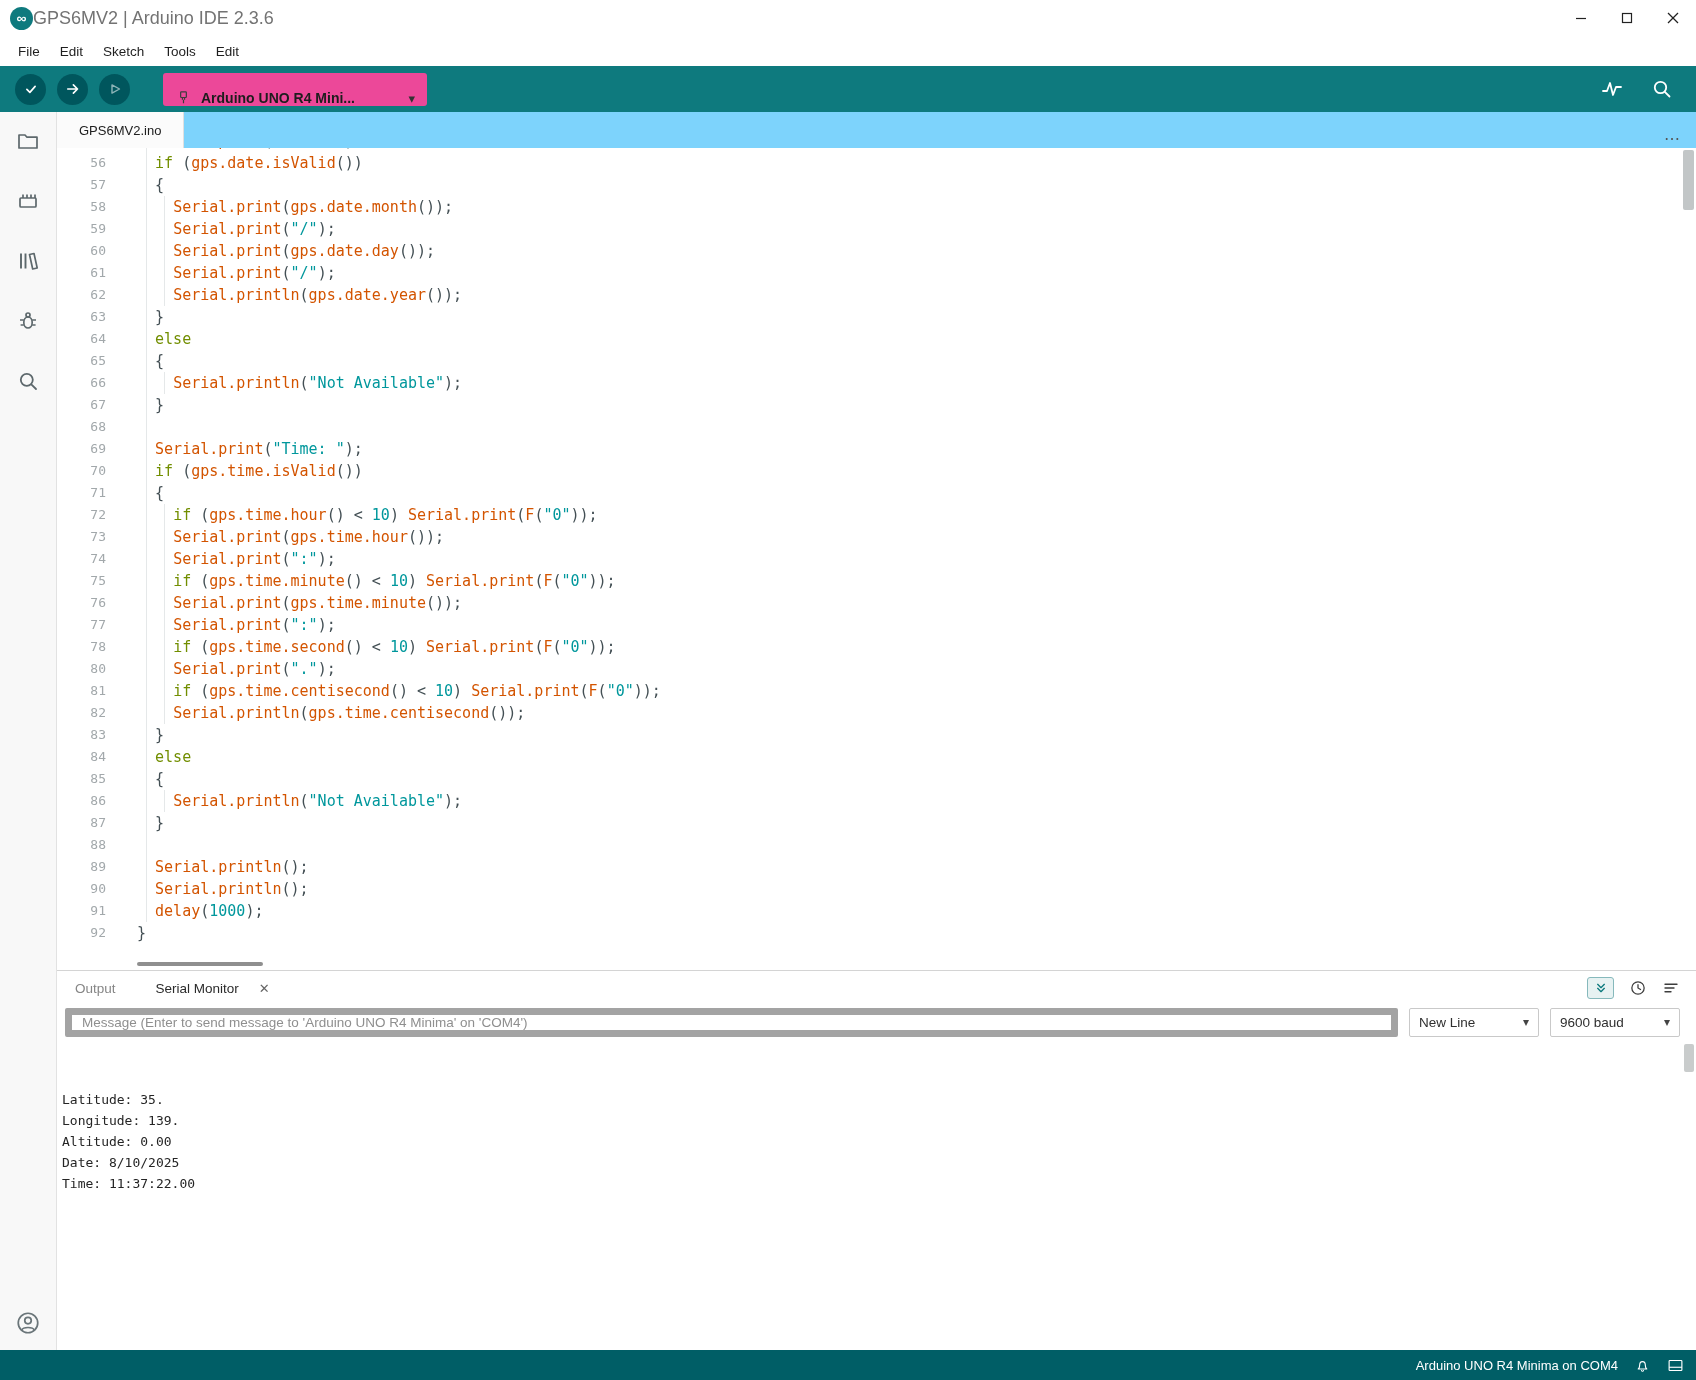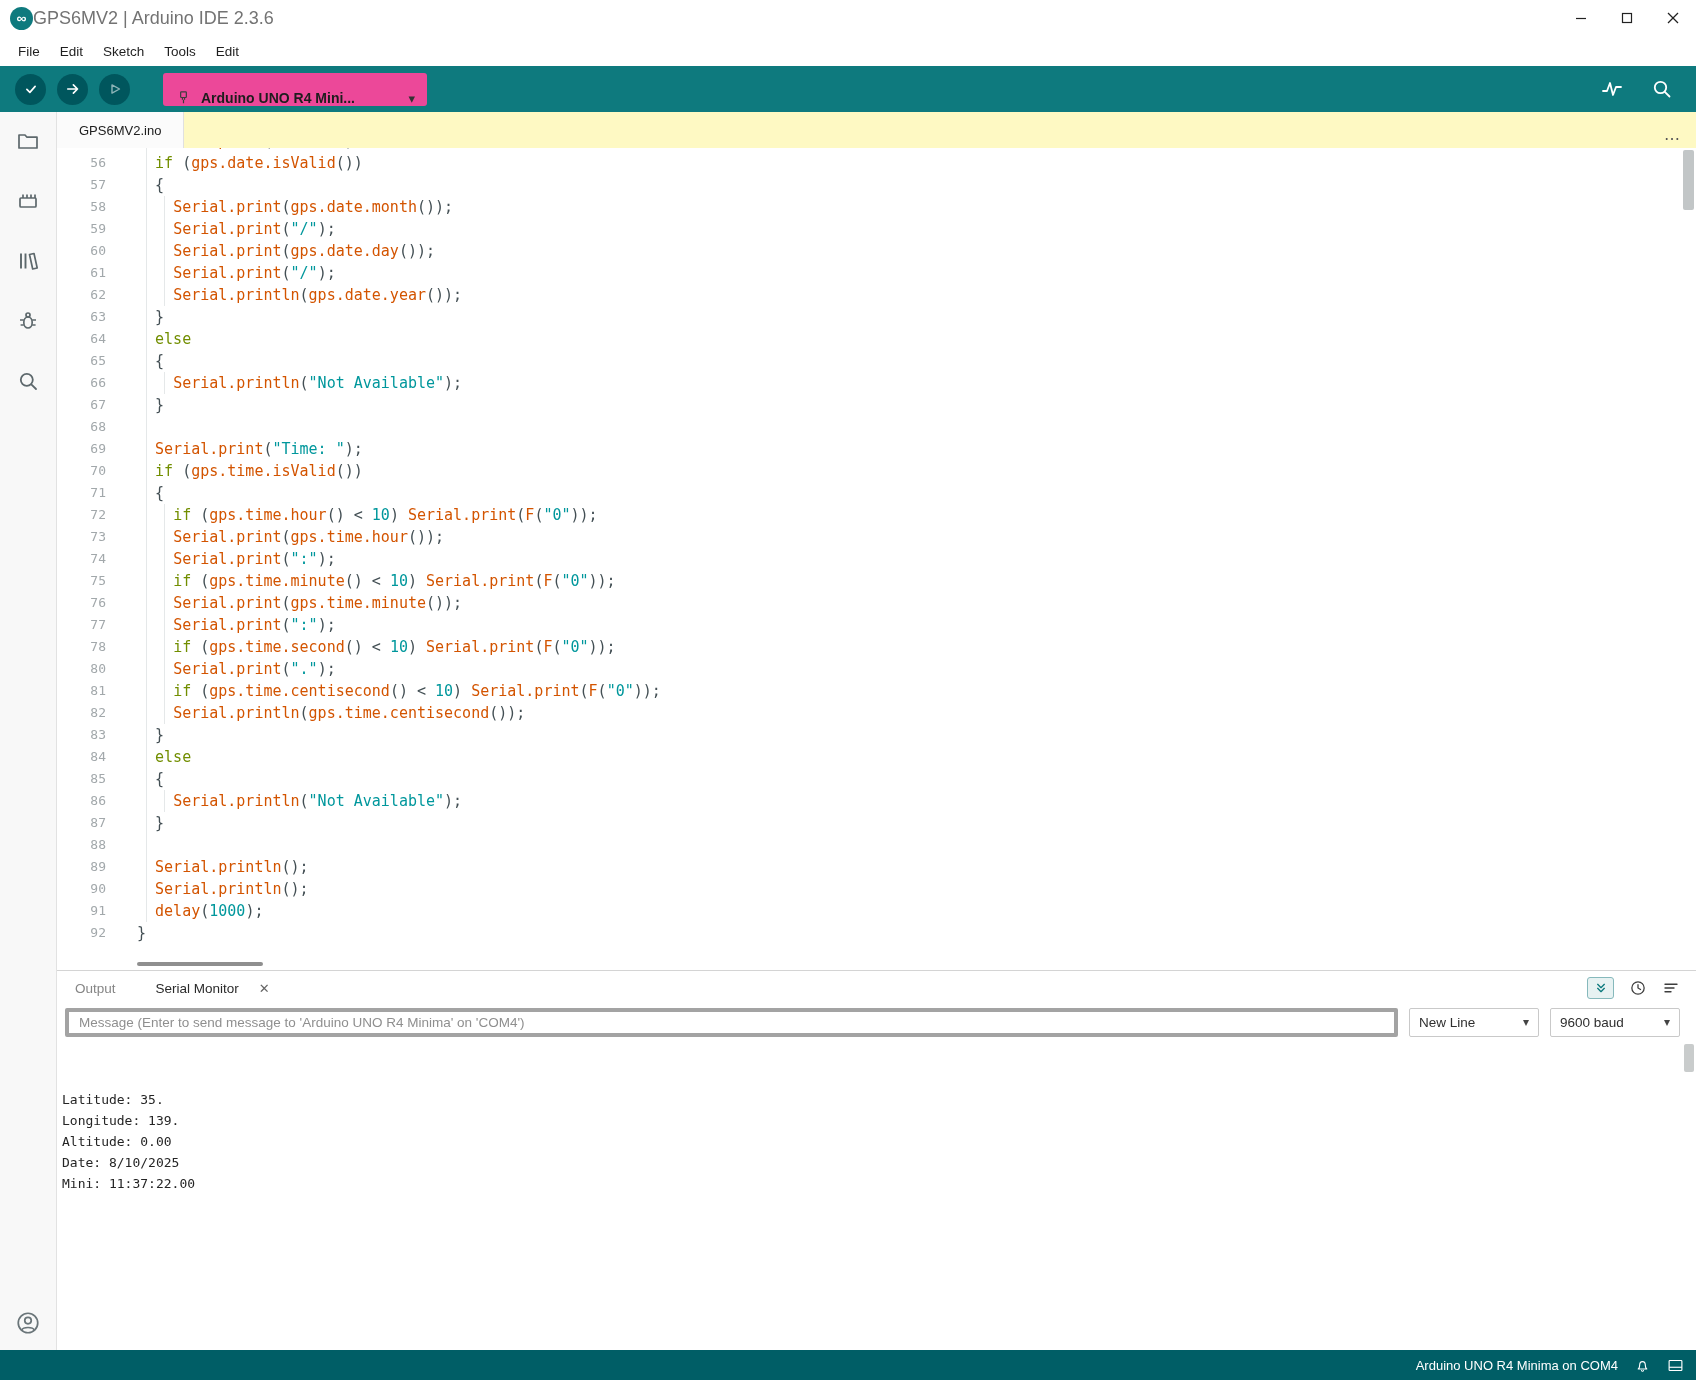--- a/index.html
+++ b/index.html
@@ -33,21 +33,21 @@
 
   
   .main{position:absolute;top:112px;left:0;right:0;bottom:30px;display:flex}
   .activitybar{width:57px;background:#f8f8f8;border-right:1px solid #e2e2e2;
     display:flex;flex-direction:column;align-items:center;padding-top:16px;flex:0 0 57px}
   .act-icon{width:26px;height:26px;color:#5d686c;margin-bottom:34px;display:flex;
     align-items:center;justify-content:center}
   .act-account{margin-top:auto;margin-bottom:14px;color:#6a7579}
 
   .editor-col{flex:1;display:flex;flex-direction:column;min-width:0}
-  .tabbar{height:36px;background:#fef9c3;display:flex;align-items:flex-end;flex:0 0 36px}
+  .tabbar{height:36px;background:#7dd3fc;display:flex;align-items:flex-end;flex:0 0 36px}
   .tab{height:100%;background:#fbfbfb;display:flex;align-items:center;padding:0 22px;
     border-right:1px solid #e0e0e0}
   .tab-label{font-size:13px;color:#202020}
   .tab-overflow{margin-left:auto;margin-right:16px;color:#555;font-size:16px}
 
   
   .editor{height:822px;background:#fff;position:relative;overflow:hidden;flex:0 0 822px}
   .code-rows{margin-top:-18px}
   .code-row{display:flex;height:22px;line-height:22px}
   .gutter-num{flex:0 0 63px;text-align:right;padding-right:14px;color:#a2a8ab;
@@ -68,21 +68,21 @@
   
   .panel{flex:1;border-top:1px solid #d4d4d4;display:flex;flex-direction:column;background:#fff;min-height:0}
   .panel-tabs{height:34px;display:flex;align-items:center;padding:0 16px 0 10px;flex:0 0 34px}
   .ptab{font-size:13.5px;color:#868686;padding:0 8px}
   .ptab.active{color:#2b2b2b;margin-left:24px}
   .ptab-close{color:#666;font-size:13px;margin-left:12px}
   .panel-controls{margin-left:auto;display:flex;align-items:center;gap:15px}
   .autoscroll-btn{width:27px;height:22px;border:1px solid #86b9bc;background:#e7f2f2;
     border-radius:3px;display:flex;align-items:center;justify-content:center;color:#0e7a7e}
   .msg-row{height:34px;display:flex;align-items:center;padding:0 16px 0 8px;gap:11px;flex:0 0 34px}
-  .msg-input{flex:1;height:29px;border:4px solid #a3a3a3;border-radius:2px;padding:0 10px;
+  .msg-input{flex:1;height:29px;border:7px solid #a3a3a3;border-radius:2px;padding:0 10px;
     font-size:13.5px;color:#333;font-family:"Liberation Sans",sans-serif;outline:none}
   .msg-input::placeholder{color:#8f8f8f}
   .dropdown{width:130px;height:29px;border:1px solid #c9c9c9;border-radius:2px;background:#fff;
     display:flex;align-items:center;padding:0 9px}
   .dd-label{font-size:13.5px;color:#2f2f2f;white-space:nowrap}
   .dd-caret{margin-left:auto;color:#444;font-size:12px}
   .output-area{flex:1;position:relative;background:#fff;padding:50px 0 0 5px;
     font-family:"DejaVu Sans Mono",monospace;font-size:13px;color:#252525;overflow:hidden}
   .out-line{height:21px;line-height:21px;white-space:pre}
   .out-scroll-thumb{position:absolute;right:2px;top:5px;width:10px;height:28px;
@@ -412,21 +412,21 @@
             <span class="dd-caret">▾</span>
           </div>
         </div>
 
         <div class="output-area">
           <div class="out-scroll-thumb"></div>
         <div class="out-line">Latitude: 35.</div>
             <div class="out-line">Longitude: 139.</div>
             <div class="out-line">Altitude: 0.00</div>
             <div class="out-line">Date: 8/10/2025</div>
-            <div class="out-line">Mini: 11:37:22.00</div>
+            <div class="out-line">Time: 11:37:22.00</div>
           </div>
       </div>
     </div>
   </div>
 
   <div class="statusbar">
     <span class="status-text">Arduino UNO R4 Minima on COM4</span>
     <div>
       <svg width="17" height="17" viewBox="0 0 24 24">
           <path d="M6 17h12c-1.5-1.3-2-3-2-5.3C16 8.5 14.5 6.5 12 6.5S8 8.5 8 11.7c0 2.3-.5 4-2 5.3z" fill="none" stroke="#fff" stroke-width="1.6" stroke-linejoin="round"></path>

